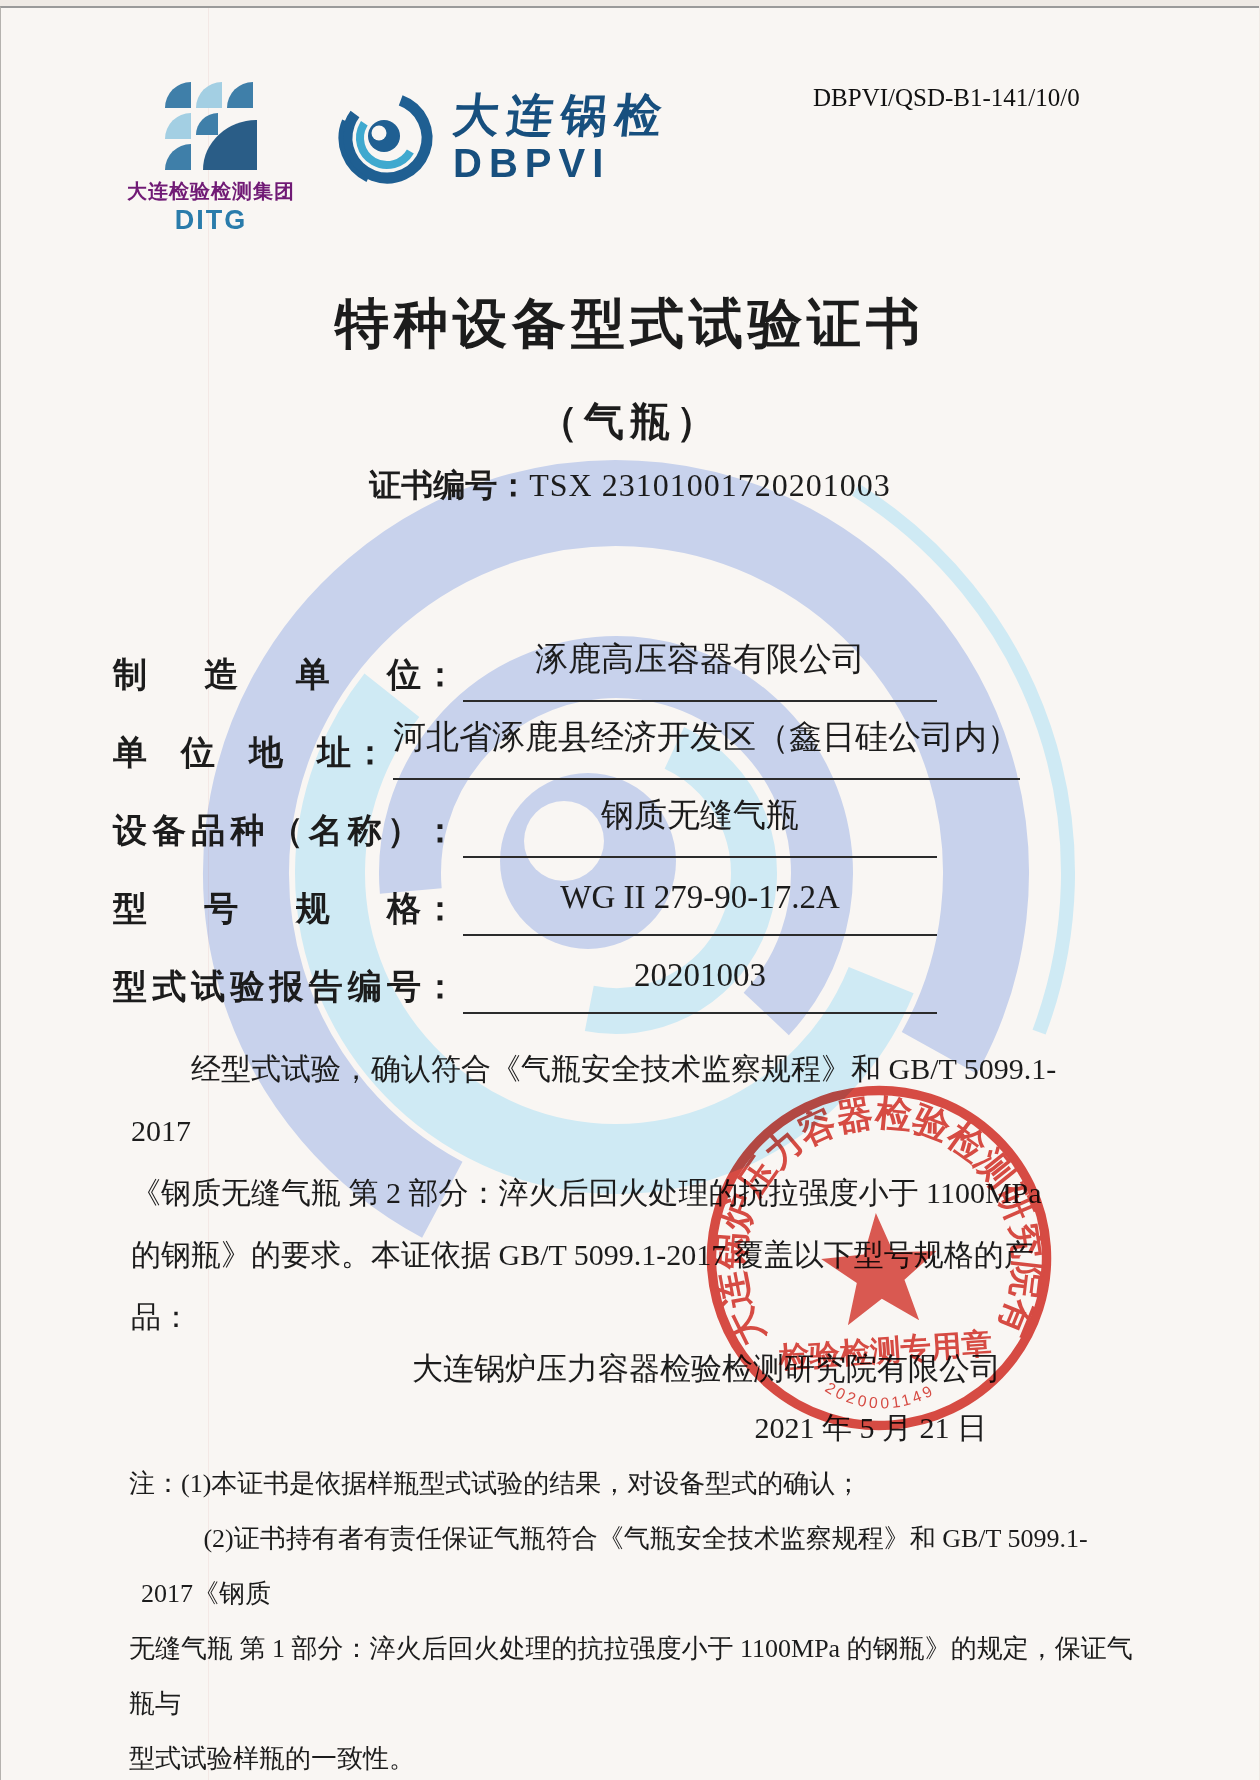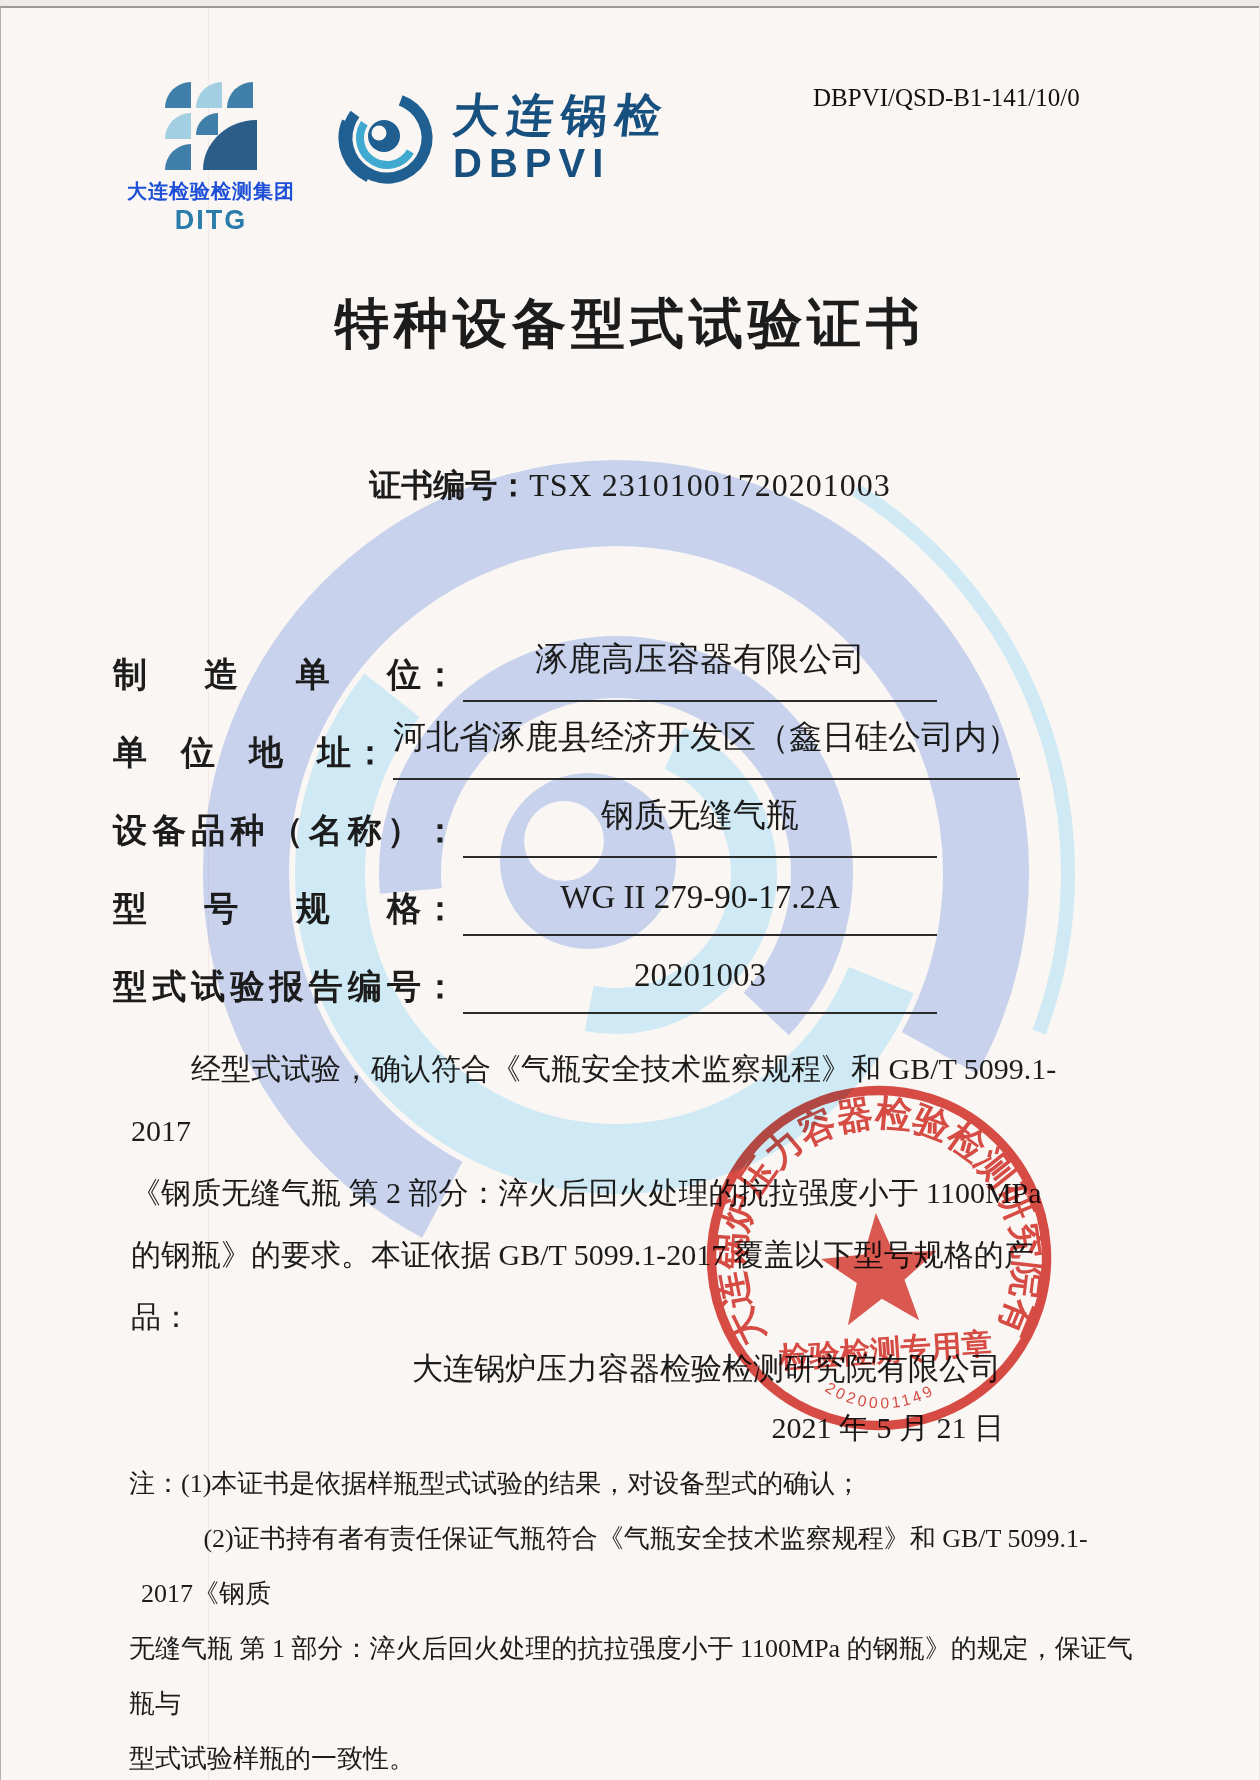--- a/index.html
+++ b/index.html
@@ -20,21 +20,21 @@
   
   .watermark{position:absolute;left:100px;top:360px;width:1030px;height:1030px;z-index:0;}
   
   .logos{position:absolute;top:74px;left:126px;display:flex;gap:40px;align-items:flex-start;z-index:2;}
   .ditg{display:flex;flex-direction:column;align-items:center;}
   .ditg-grid{position:relative;width:92px;height:88px;margin-bottom:8px;}
   .tile{position:absolute;border-radius:100% 0 0 0;}
   .t-m{background:#3f7fa9;}
   .t-l{background:#a3cfe3;}
   .t-d{background:#2a5d87;}
-  .ditg-name{font-size:20px;font-weight:bold;color:#1d4ed8;letter-spacing:1px;white-space:nowrap;}
+  .ditg-name{font-size:20px;font-weight:bold;color:#701a75;letter-spacing:1px;white-space:nowrap;}
   .ditg-abbr{font-size:27px;font-weight:bold;color:#2a7cab;letter-spacing:2px;}
   .dbpvi{display:flex;align-items:center;gap:14px;margin-top:4px;}
   .dbpvi-text{display:flex;flex-direction:column;line-height:1.05;}
   .dbpvi-name{font-size:46px;font-weight:bold;color:#174f7e;font-family:"Liberation Serif",serif;transform:skewX(-6deg);letter-spacing:8px;white-space:nowrap;}
   .dbpvi-abbr{font-size:40px;font-weight:900;color:#174f7e;letter-spacing:7px;margin-top:2px;}
   .doc-code{position:absolute;top:76px;left:812px;font-size:25px;font-family:"Liberation Serif",serif;color:#111;z-index:2;white-space:nowrap;}
   
   .title{position:absolute;top:280px;left:0;width:100%;text-align:center;font-size:54px;font-weight:900;letter-spacing:5px;z-index:2;}
   .subtitle{position:absolute;top:386px;left:0;width:100%;text-align:center;font-size:40px;font-weight:900;letter-spacing:6px;z-index:2;}
   .certline{position:absolute;top:456px;left:0;width:100%;text-align:center;font-size:32px;z-index:2;}
@@ -44,21 +44,21 @@
   .fields{position:absolute;left:112px;top:636px;width:824px;z-index:2;}
   .field-row{display:flex;align-items:flex-end;height:58px;margin-bottom:20px;}
   .field-label{width:308px;font-size:34px;font-weight:700;text-align:justify;text-align-last:justify;padding-bottom:4px;white-space:nowrap;overflow:visible;}
   .field-colon{font-size:34px;font-weight:700;padding:0 6px 4px 2px;}
   .field-line{flex:1;border-bottom:2px solid #2b2b2b;text-align:center;font-size:33px;padding-bottom:18px;font-family:"Liberation Serif",serif;white-space:nowrap;}
   
   .body-par{position:absolute;left:130px;top:1030px;width:958px;font-family:"Liberation Serif",serif;font-size:30px;line-height:62px;z-index:1;}
   .body-par .ind{text-indent:2em;}
   
   .issuer{position:absolute;right:258px;top:1340px;font-size:31px;z-index:1;white-space:nowrap;}
-  .idate{position:absolute;right:255px;top:1400px;font-size:30px;font-family:"Liberation Serif",serif;z-index:1;white-space:nowrap;}
+  .idate{position:absolute;right:272px;top:1400px;font-size:30px;font-family:"Liberation Serif",serif;z-index:1;white-space:nowrap;}
   
   .notes{position:absolute;left:128px;top:1448px;width:1004px;font-family:"Liberation Serif",serif;font-size:26px;line-height:55px;z-index:2;}
   .notes .n-ind{text-indent:2.4em;margin-left:12px;}
   
   .stamp{position:absolute;left:700px;top:1072px;width:356px;height:356px;z-index:3;opacity:.88;mix-blend-mode:multiply;transform:rotate(-4deg);}
 </style>
 </head>
 <body>
 
 <div class="page">
@@ -103,20 +103,21 @@
       </svg>
       <div class="dbpvi-text">
         <div class="dbpvi-name">大连锅检</div>
         <div class="dbpvi-abbr">DBPVI</div>
       </div>
     </div>
   </div>
   <div class="doc-code">DBPVI/QSD-B1-141/10/0</div>
 
   <div class="title">特种设备型式试验证书</div>
+  <div class="subtitle">（气瓶）</div>
   <div class="certline">
     <span class="lab">证书编号：</span><span class="num">TSX 23101001720201003</span>
   </div>
 
   <div class="fields">
     <div class="field-row">
       <span class="field-label">制　造　单　位</span>
       <span class="field-colon">：</span>
       <span class="field-line">涿鹿高压容器有限公司</span>
     </div>

